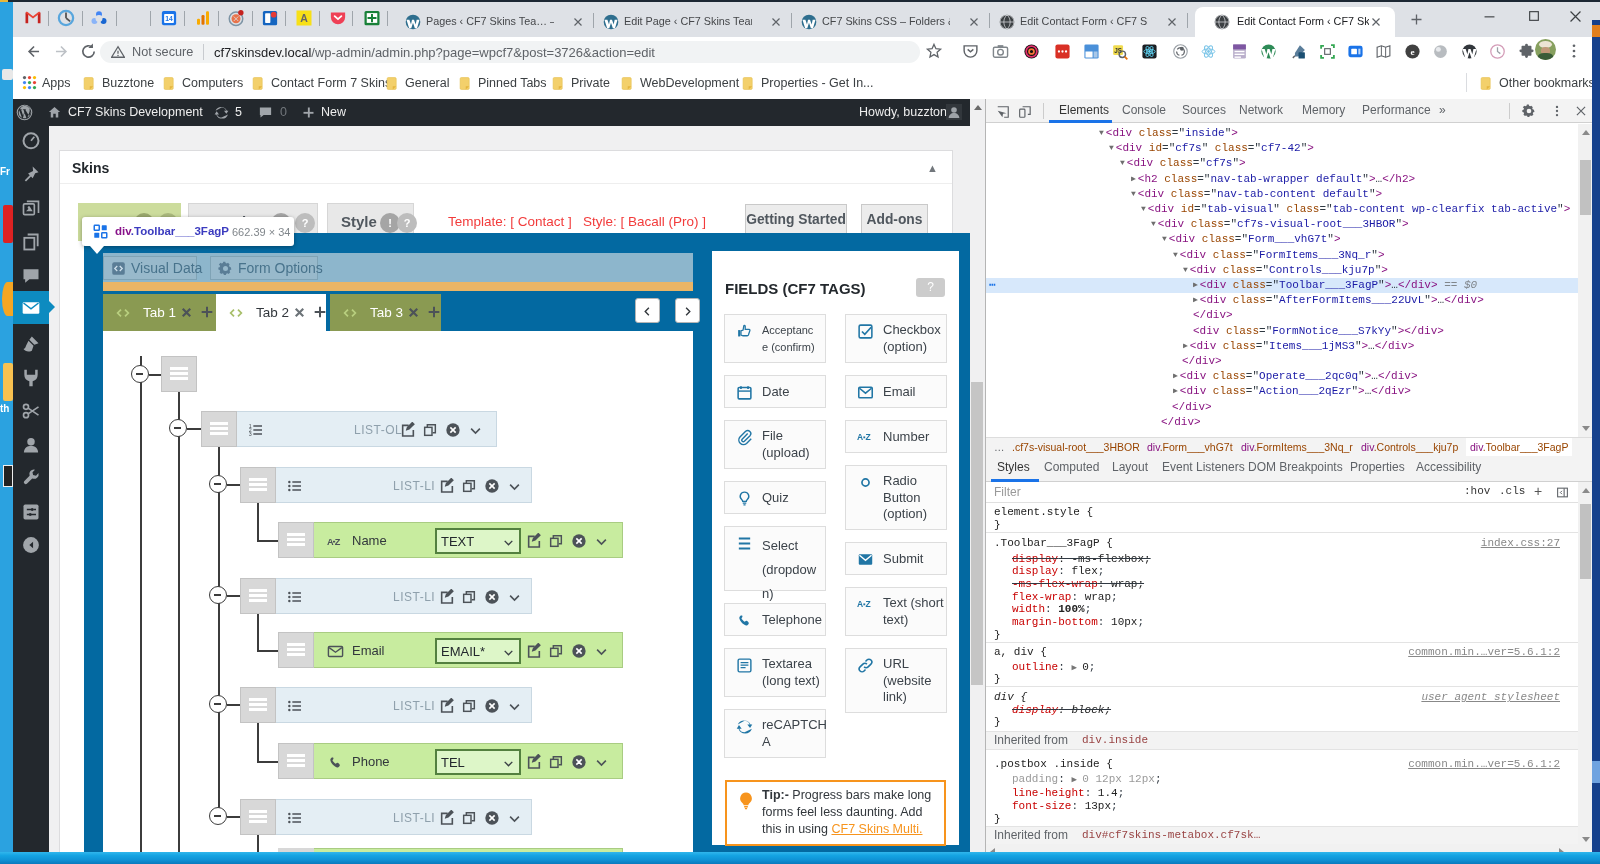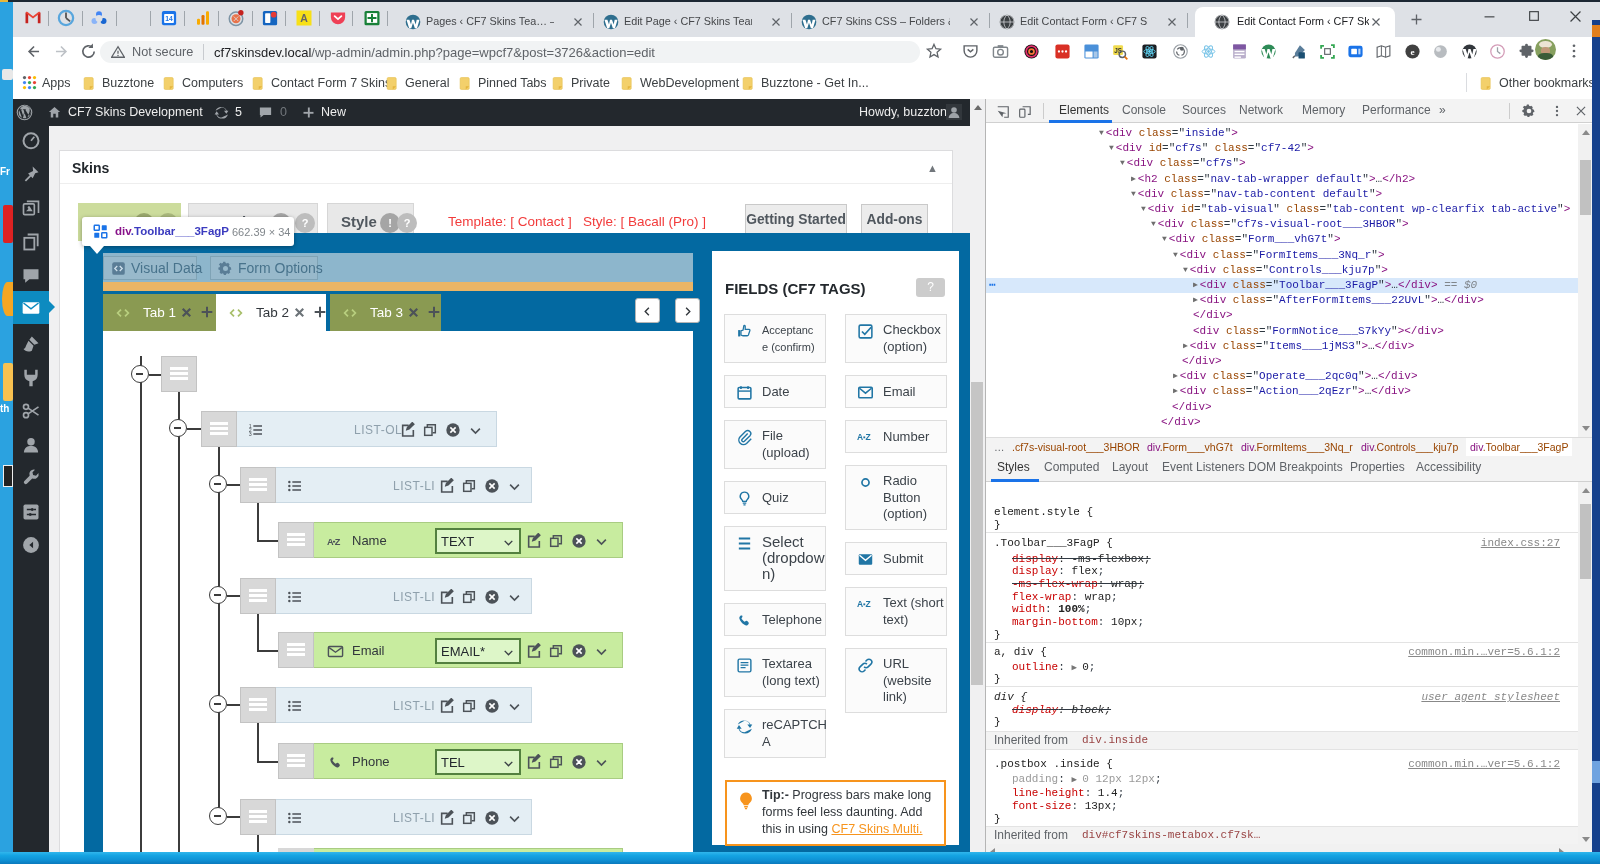--- a/index.html
+++ b/index.html
@@ -393,21 +393,21 @@
       <div class="bmitem" style="left:558px">Private</div>
     <svg class="bmfold" style="left:606px;top:10px" viewBox="0 0 24 24">
         <rect x="5" y="2.5" width="14.5" height="19" rx="2" fill="#f3d06b" stroke="#e6c052" stroke-width="1"></rect>
         <path d="M14 21.5v-5h5.5z" fill="#e4b53e"></path>
       </svg>
       <div class="bmitem" style="left:627px">WebDevelopment</div>
     <svg class="bmfold" style="left:727px;top:10px" viewBox="0 0 24 24">
         <rect x="5" y="2.5" width="14.5" height="19" rx="2" fill="#f3d06b" stroke="#e6c052" stroke-width="1"></rect>
         <path d="M14 21.5v-5h5.5z" fill="#e4b53e"></path>
       </svg>
-      <div class="bmitem" style="left:748px">Buzztone - Get In...</div>
+      <div class="bmitem" style="left:748px">Properties - Get In...</div>
     <div style="position:absolute;left:1453px;top:7px;width:1px;height:19px;background:#dadce0"></div>
     <svg class="bmfold" style="left:1465px;top:10px" viewBox="0 0 24 24">
         <rect x="5" y="2.5" width="14.5" height="19" rx="2" fill="#f3d06b" stroke="#e6c052" stroke-width="1"></rect>
         <path d="M14 21.5v-5h5.5z" fill="#e4b53e"></path>
       </svg>
       <div class="bmitem" style="left:1486px">Other bookmarks</div>
     </div>
   <div id="wparea" class="abs">
   <div id="adminbar">
     <svg style="position:absolute;left:3px;top:5px" width="17" height="17" viewBox="0 0 24 24">
@@ -892,21 +892,21 @@
               <svg style="position:absolute;left:11px;top:8px" width="17" height="17" viewBox="0 0 24 24">
                 <path d="M12 3a6 6 0 00-4 10.5c.8.7 1.5 1.5 1.5 2.5h5c0-1 .7-1.8 1.5-2.5A6 6 0 0012 3z" fill="none" stroke="#2176a5" stroke-width="2"></path>
                 <path d="M9.5 18.5h5M10.5 21h3" stroke="#2176a5" stroke-width="1.8"></path>
               </svg>
               <div style="position:absolute;left:37px;top:8px;width:68px;font-size:13px;line-height:16.5px;color:#3c434a;word-wrap:break-word">Quiz</div>
             </div>
       <div style="position:absolute;left:12px;top:275px;width:102px;height:65px;background:#fbfbfb;border:1px solid #ddd">
               <svg style="position:absolute;left:11px;top:8px" width="17" height="17" viewBox="0 0 24 24">
                 <path d="M4 5h16M4 12h16M4 19h16" stroke="#2176a5" stroke-width="3"></path>
               </svg>
-              <div style="position:absolute;left:37px;top:7px;width:68px;font-size:15px;line-height:16px;color:#3c434a;word-wrap:break-word">Select<br>(dropdow<br>n)</div>
+              <div style="position:absolute;left:37px;top:7px;width:68px;font-size:13px;line-height:24px;color:#3c434a;word-wrap:break-word">Select<br>(dropdow<br>n)</div>
             </div>
       <div style="position:absolute;left:12px;top:352px;width:102px;height:33px;background:#fbfbfb;border:1px solid #ddd">
               <svg style="position:absolute;left:11px;top:8px" width="17" height="17" viewBox="0 0 24 24">
                 <path d="M7.5 3.5c1.2 1.2 2 2.7 1.5 3.6l-1.3 1.6c.6 1.6 2.5 3.8 4.4 4.9l1.8-1c.9-.4 2.3.3 3.4 1.6 1.2 1.4.9 2.3.2 3L16 18.7c-.7.7-2.6.5-4.6-.9-3-2-5.6-5.2-6.4-7.9-.5-1.7-.3-3 .4-3.6l1.3-1.2c.6-.5 1.4-.3 1.8-.1z" fill="#2176a5"></path>
               </svg>
               <div style="position:absolute;left:37px;top:8px;width:68px;font-size:13px;line-height:16.5px;color:#3c434a;word-wrap:break-word">Telephone</div>
             </div>
       <div style="position:absolute;left:12px;top:397px;width:102px;height:49px;background:#fbfbfb;border:1px solid #ddd">
               <svg style="position:absolute;left:11px;top:8px" width="17" height="17" viewBox="0 0 24 24">
                 <rect x="3" y="3" width="18" height="18" rx="2" fill="none" stroke="#2176a5" stroke-width="2"></rect>
@@ -1085,20 +1085,31 @@
   <div id="styletabs">
     <div class="dttab" style="left:11px;color:#333;font-size:12px">Styles</div>
     <div style="position:absolute;left:5px;top:23px;width:48px;height:3px;background:#1a73e8"></div>
     <div class="dttab" style="left:58px;font-size:12px">Computed</div>
     <div class="dttab" style="left:126px;font-size:12px">Layout</div>
     <div class="dttab" style="left:176px;font-size:12px">Event Listeners</div>
     <div class="dttab" style="left:262px;font-size:12px">DOM Breakpoints</div>
     <div class="dttab" style="left:364px;font-size:12px">Properties</div>
     <div class="dttab" style="left:430px;font-size:12px">Accessibility</div>
   </div>
+  <div id="filterrow">
+    <div style="position:absolute;left:8px;top:3px;font-size:12px;color:#999;font-family:&quot;Liberation Sans&quot;,sans-serif">Filter</div>
+    <div style="position:absolute;left:478px;top:3px;font-size:11px;color:#333">:hov</div>
+    <div style="position:absolute;left:513px;top:3px;font-size:11px;color:#333">.cls</div>
+    <div style="position:absolute;left:548px;top:1px;font-size:14px;color:#555;font-family:&quot;Liberation Sans&quot;,sans-serif">+</div>
+    <svg style="position:absolute;left:570px;top:4px" width="13" height="13" viewBox="0 0 24 24">
+          <rect x="3" y="4" width="18" height="16" fill="none" stroke="#5f6368" stroke-width="2"></rect>
+          <path d="M15 4v16" stroke="#5f6368" stroke-width="2"></path>
+          <path d="M11 9l-3 3 3 3" fill="none" stroke="#5f6368" stroke-width="1.8"></path>
+        </svg>
+  </div>
   <div id="cssarea">
     <div style="position:absolute;left:8px;top:3px;color:#222">element.style {</div>
     <div style="position:absolute;left:8px;top:16px;color:#222">}</div>
     <div style="position:absolute;left:0;top:29px;width:592px;height:1px;background:#e3e3e3"></div>
     <div style="position:absolute;left:8px;top:34px;color:#222">.Toolbar___3FagP {</div>
         <div class="csslink" style="top:34px;">index.css:27</div>
     <div style="position:absolute;left:26px;top:50px;text-decoration:line-through"><span class="prop">display</span><span style="color:#222">: -ms-flexbox;</span></div>
     <div style="position:absolute;left:26px;top:62px"><span class="prop" style="">display</span>: <span style="color:#222;">flex</span>;</div>
     <div style="position:absolute;left:26px;top:75px;text-decoration:line-through"><span class="prop">-ms-flex-wrap</span><span style="color:#222">: wrap;</span></div>
     <div style="position:absolute;left:26px;top:88px"><span class="prop" style="">flex-wrap</span>: <span style="color:#222;">wrap</span>;</div>

